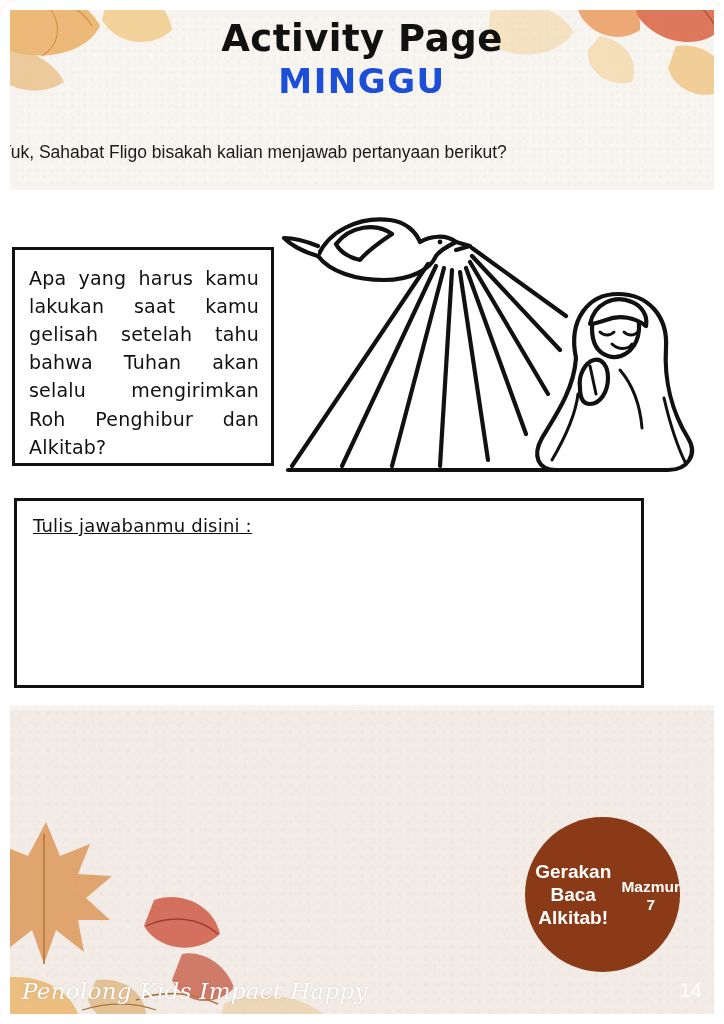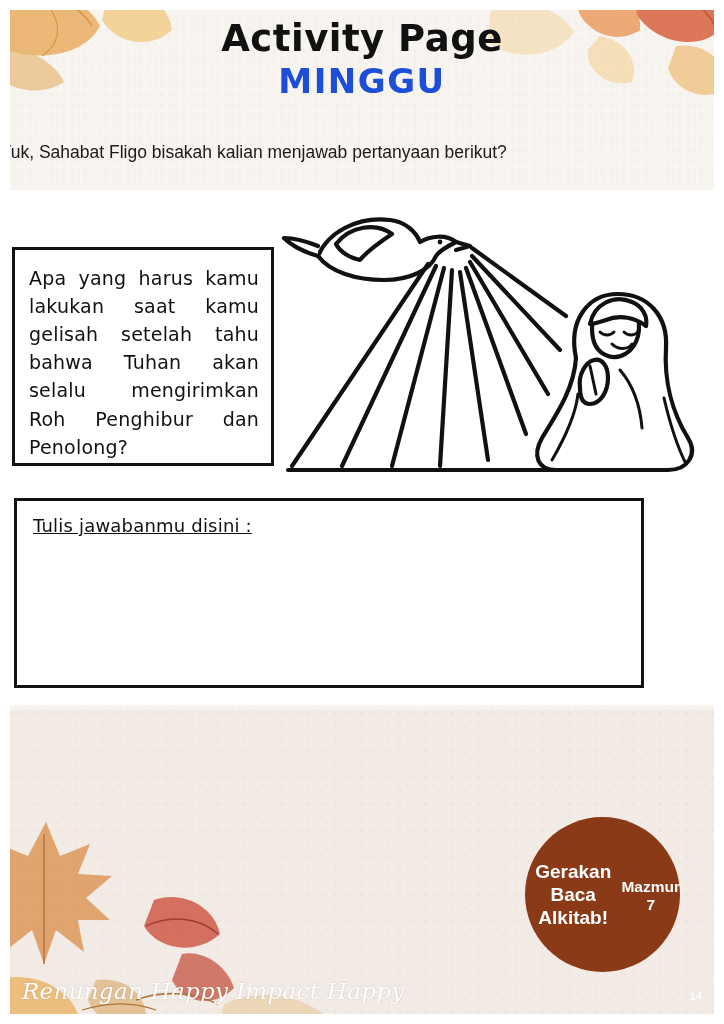--- a/index.html
+++ b/index.html
@@ -7,20 +7,21 @@
     width: 724px; height: 1024px;
     background: #ffffff;
     font-family: "Liberation Sans", sans-serif;
     overflow: hidden;
   }
   .page {
     position: relative;
     width: 724px; height: 1024px;
     background: #f7f3ef;
     overflow: hidden;
+    border-radius: 17px;
   }
   
   .paper-top {
     position: absolute; left: 0; top: 0; width: 724px; height: 710px;
     background:
       radial-gradient(circle at 20% 30%, rgba(0,0,0,0.012) 0 2px, transparent 2px),
       radial-gradient(circle at 70% 60%, rgba(0,0,0,0.012) 0 2px, transparent 2px),
       #f8f5f1;
     background-size: 7px 7px, 11px 11px, auto;
   }
@@ -138,21 +139,21 @@
     font-style: italic;
     font-size: 23px;
     color: #ffffff;
     letter-spacing: 0.3px;
     text-shadow: 0 0 2px rgba(0,0,0,0.18);
     z-index: 30;
   }
   .page-num {
     position: absolute; right: 22px; bottom: 22px;
     font-family: "Liberation Sans", sans-serif;
-    font-size: 11px;
+    font-size: 20px;
     color: #ffffff;
     z-index: 30;
   }
 </style>
 </head>
 <body>
 
 <div class="page">
 
   <div class="paper-top"></div>
@@ -186,21 +187,21 @@
   <div class="title-block">
     <div class="title-main">Activity Page</div>
     <div class="title-sub">MINGGU</div>
   </div>
 
   <div class="intro">Yuk, Sahabat Fligo bisakah kalian menjawab pertanyaan berikut?</div>
 
   <div class="worksheet">
 
     <div class="q-box">
-      <div class="q-text">Apa yang harus kamu lakukan saat kamu gelisah setelah tahu bahwa Tuhan akan selalu mengirimkan Roh Penghibur dan Penolong?</div>
+      <div class="q-text">Apa yang harus kamu lakukan saat kamu gelisah setelah tahu bahwa Tuhan akan selalu mengirimkan Roh Penghibur dan Alkitab?</div>
     </div>
 
     <svg class="illustration" viewBox="0 0 430 295">
       <g fill="none" stroke="#111" stroke-width="4.2" stroke-linecap="round" stroke-linejoin="round">
 
         <path d="M38 58 C 48 34, 78 18, 110 22 C 126 24, 136 34, 140 44
                  C 150 38, 166 36, 176 44 C 168 48, 160 52, 156 58
                  C 150 72, 130 82, 104 82 C 76 82, 50 74, 38 58 Z" fill="#fff"></path>
 
         <path d="M56 46 C 70 28, 96 24, 112 36 C 100 44, 88 52, 80 62 C 70 60, 60 54, 56 46 Z" fill="#fff"></path>
@@ -278,17 +279,17 @@
 
   <svg class="leaf" style="left:210px; bottom:-20px;" width="180" height="110" viewBox="0 0 180 110">
     <path d="M14 70 C 46 54, 92 60, 118 84 C 88 106, 38 100, 10 86 Z" fill="#e5b877" opacity="0.45"></path>
   </svg>
 
   <div class="badge">
     <div class="badge-title">Gerakan Baca Alkitab!</div>
     <div class="badge-ref">Mazmur 7</div>
   </div>
 
-  <div class="brand">Renungan Happy Impact Happy</div>
+  <div class="brand">Penolong Kids Impact Happy</div>
   <div class="page-num">14</div>
 
   <div class="white-frame"></div>
 </div>
 
 </body></html>

